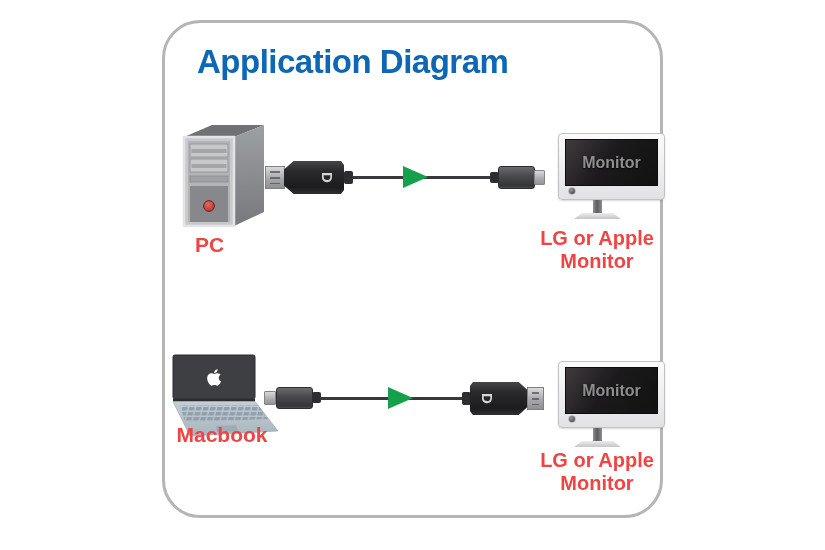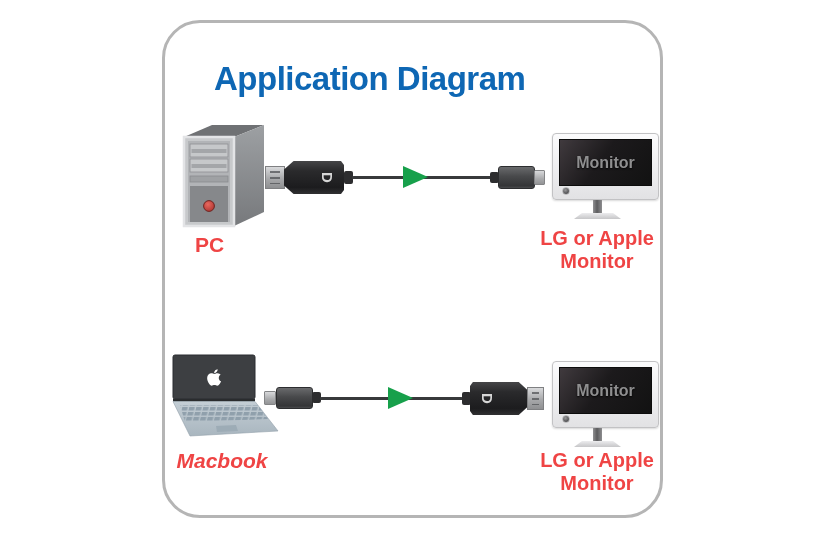--- a/index.html
+++ b/index.html
@@ -7,21 +7,21 @@
     position:relative; width:825px; height:550px; overflow:hidden;
     background:#ffffff;
     font-family:"Liberation Sans", sans-serif;
   }
   .frame {
     position:absolute; left:162px; top:20px; width:495px; height:492px;
     border:3px solid var(--frame_border,#b5b5b5); border-radius:38px;
     background:#ffffff;
   }
   .title {
-    position:absolute; left:197px; top:45px; margin:17px;
+    position:absolute; left:197px; top:45px; margin:0;
     font-size:33px; line-height:33px; font-weight:bold; letter-spacing:-0.5px;
     color:var(--title,#0e67b4);
   }
   .device-label {
     position:absolute; font-size:21px; font-weight:bold; color:#ef4444;
     text-align:center; line-height:23px;
   }
   
   .cable { position:absolute; height:3px; background:var(--cable,#38393b); border-radius:2px; }
   .flow-arrow {
@@ -50,21 +50,21 @@
     position:absolute; background:linear-gradient(180deg,#696a6c,#48494b 45%,#343537 90%,#4a4b4d);
     border-radius:3px; border:1px solid #2c2d2f; box-sizing:border-box;
   }
   .mdp-tip {
     position:absolute; background:linear-gradient(180deg,#d8d9db,#a9aaac 60%,#939496);
     border:1px solid #848587; box-sizing:border-box; border-radius:1px;
   }
   
   .monitor { position:absolute; width:107px; height:86px; }
   .bezel {
-    position:absolute; left:8px; top:0; width:107px; height:67px;
+    position:absolute; left:14px; top:0; width:107px; height:67px;
     background:linear-gradient(180deg,#fbfbfc,#eaeaec 70%,#e2e2e4);
     border:1px solid #c2c2c4; border-radius:4px; box-sizing:border-box;
     box-shadow:0 1px 2px rgba(0,0,0,0.15);
   }
   .screen {
     position:absolute; left:6px; top:5px; width:93px; height:47px;
     background:linear-gradient(125deg,#403a3e 0%,#1c1a1c 45%,#121212 100%);
     border:1px solid #0c0c0c; box-sizing:border-box;
     display:flex; align-items:center; justify-content:center;
   }
@@ -159,21 +159,21 @@
     </defs>
     <rect x="5" y="3" width="82" height="44" rx="2" fill="#3d3f42" stroke="#2b2d30"></rect>
     <g transform="translate(39,16) scale(0.037)" fill="#ffffff">
       <path d="M318.7 268.7c-.2-36.7 16.4-64.4 50-84.8-18.8-26.9-47.2-41.7-84.7-44.6-35.5-2.7-74.3 20.7-88.5 20.7-15 0-49.4-19.7-76.4-19.7C63.3 141.2 4 184.8 4 273.5q0 39.3 14.4 81.2c12.8 36.7 59 126.7 107.2 125.2 25.2-.6 43-17.9 75.8-17.9 31.8 0 48.3 17.9 76.4 17.9 48.6-.7 90.4-82.5 102.6-119.3-65.2-30.7-61.7-90-61.7-91.9zm-56.6-164.2c27.3-32.4 24.8-61.9 24-72.5-24.1 1.4-52 16.4-67.9 34.9-17.5 19.8-27.8 44.3-25.6 71.9 26.1 2 49.9-11.4 69.5-34.3z"></path>
     </g>
     <rect x="5" y="47" width="82" height="2.5" fill="#2a2c2e"></rect>
     <polygon points="5,49.5 87,49.5 110,79 22,84" fill="url(#bodyGrad)" stroke="#92a0aa" stroke-width="0.6"></polygon>
     <polygon points="12,53 90,53 100,67 17,70" fill="url(#keysPat)"></polygon>
     <polygon points="48,74 68,73 70,79 49,80" fill="#9dacb6"></polygon>
   </svg>
-  <div class="device-label" style="left:162px; top:449px; width:120px;font-style:italic;">Macbook</div>
+  <div class="device-label" style="left:162px; top:423px; width:120px;">Macbook</div>
 
   <div class="mdp-tip" style="left:264px; top:391px; width:12px; height:14px;"></div>
   <div class="mdp-body" style="left:276px; top:387px; width:37px; height:22px;"></div>
   <div class="collar" style="left:312px; top:392px; width:9px; height:11px;"></div>
 
   <div class="cable" style="left:320px; top:397px; width:143px;"></div>
   <div class="flow-arrow" style="left:388px; top:387px;"></div>
 
   <div class="collar" style="left:462px; top:392px; width:9px; height:13px;"></div>
   <div class="dp-body tip-right" style="left:470px; top:382px; width:58px; height:33px;">

